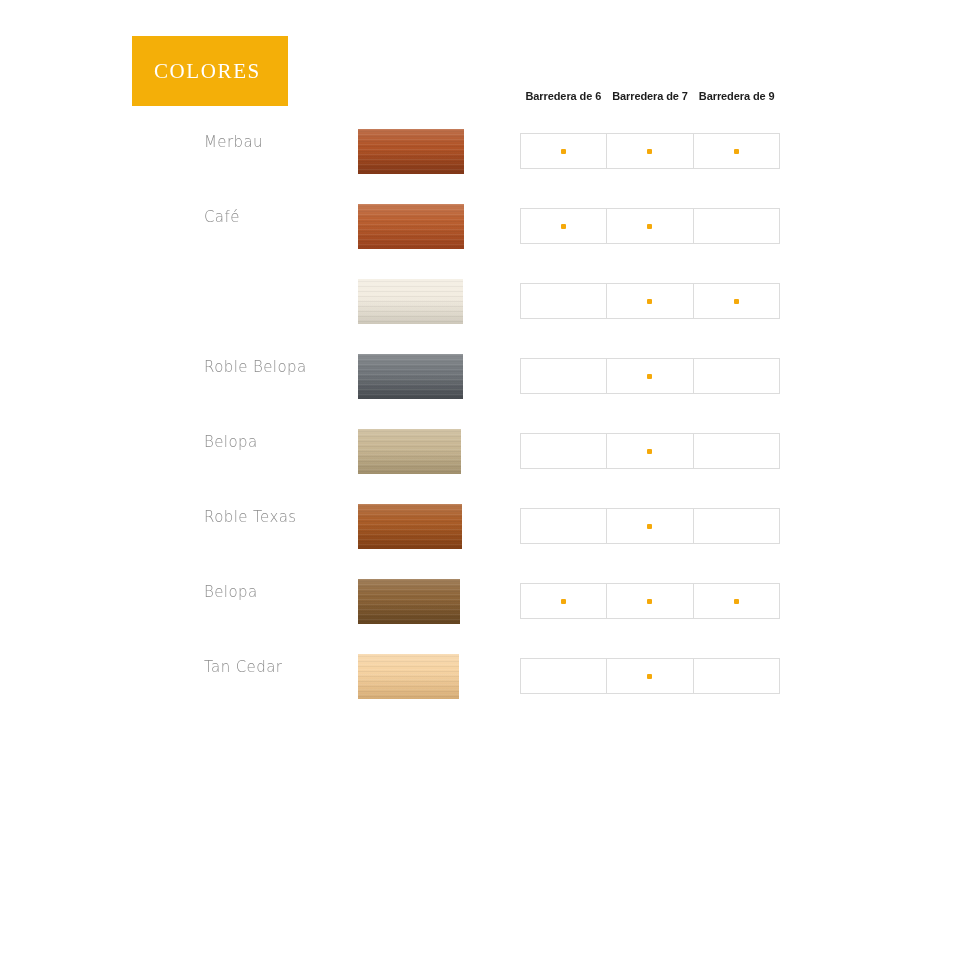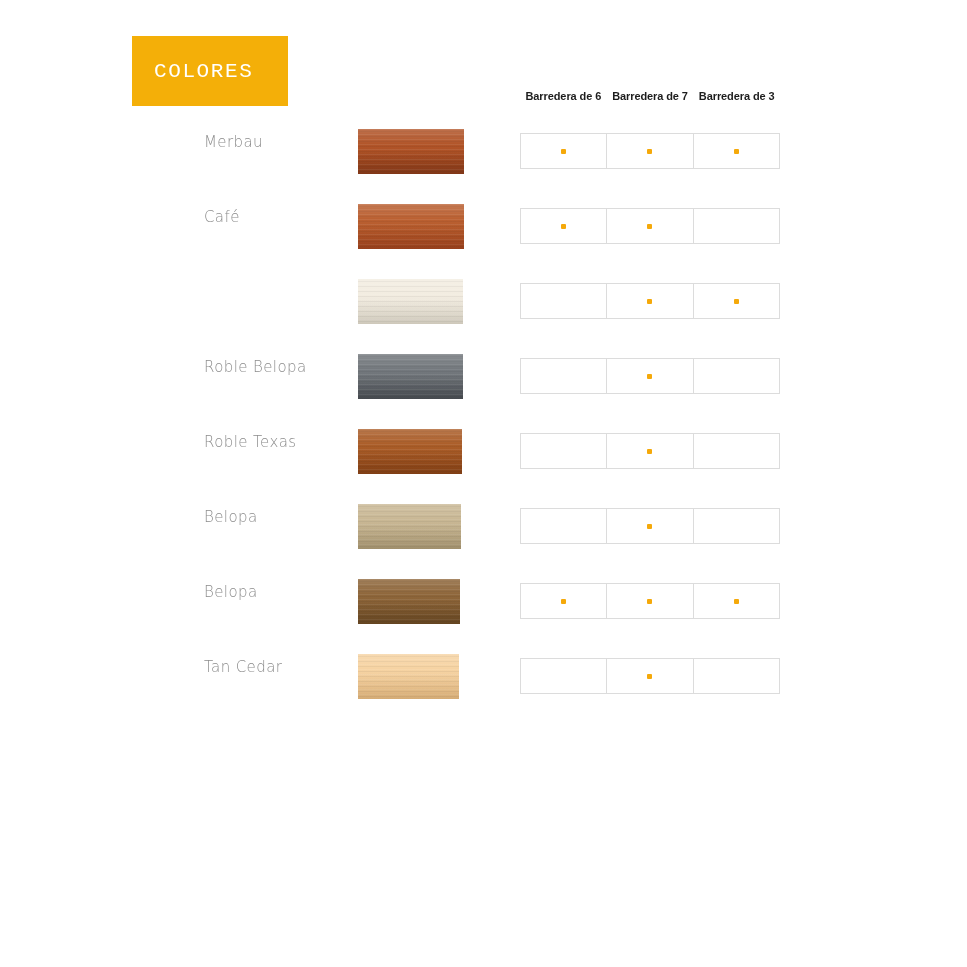--- a/index.html
+++ b/index.html
@@ -30,21 +30,21 @@
     background: #f4af08;
     display: flex;
     align-items: center;
   }
   .header-badge-title {
     color: #ffffff;
     font-size: 21px;
     letter-spacing: 1.6px;
     font-weight: 300;
     padding-left: 22px;
-    font-family: Liberation Mono, monospace;
+    font-family: Liberation Serif, serif;
     white-space: nowrap;
   }
 
   
   .col-headers {
     position: absolute;
     left: 520px;
     top: 90px;
     width: 260px;
     display: flex;
@@ -165,21 +165,21 @@
 
 <div id="page">
 
   <div class="header-badge">
     <span class="header-badge-title">COLORES</span>
   </div>
 
   <div class="col-headers">
       <div class="col-header">Barredera de 6</div>
       <div class="col-header">Barredera de 7</div>
-      <div class="col-header">Barredera de 3</div>
+      <div class="col-header">Barredera de 9</div>
     </div>
 
   <div class="rows">
       <div class="color-row">
         <div class="row-label">Merbau</div>
         <div class="swatch-wrap" style="width: 106px;">
           <div class="swatch" style="background: linear-gradient(rgb(176, 81, 36) 0%, rgb(176, 81, 36) 45%, rgb(143, 61, 26) 100%);">
             <div class="grain"></div>
             <div class="sheen"></div>
           </div>
@@ -249,20 +249,40 @@
           </div>
           <div class="grid-cell">
             <div class="dot"></div>
           </div>
           <div class="grid-cell">
             <div class="dot off"></div>
           </div>
         </div>
       </div>
       <div class="color-row">
+        <div class="row-label">Belopa</div>
+        <div class="swatch-wrap" style="width: 103px;">
+          <div class="swatch" style="background: linear-gradient(rgb(200, 182, 146) 0%, rgb(200, 182, 146) 45%, rgb(179, 160, 121) 100%);">
+            <div class="grain"></div>
+            <div class="sheen"></div>
+          </div>
+        </div>
+        <div class="grid">
+          <div class="grid-cell">
+            <div class="dot off"></div>
+          </div>
+          <div class="grid-cell">
+            <div class="dot"></div>
+          </div>
+          <div class="grid-cell">
+            <div class="dot off"></div>
+          </div>
+        </div>
+      </div>
+      <div class="color-row">
         <div class="row-label">Roble Texas</div>
         <div class="swatch-wrap" style="width: 104px;">
           <div class="swatch" style="background: linear-gradient(rgb(169, 90, 36) 0%, rgb(169, 90, 36) 45%, rgb(142, 69, 23) 100%);">
             <div class="grain"></div>
             <div class="sheen"></div>
           </div>
         </div>
         <div class="grid">
           <div class="grid-cell">
             <div class="dot off"></div>
@@ -270,40 +290,20 @@
           <div class="grid-cell">
             <div class="dot"></div>
           </div>
           <div class="grid-cell">
             <div class="dot off"></div>
           </div>
         </div>
       </div>
       <div class="color-row">
         <div class="row-label">Belopa</div>
-        <div class="swatch-wrap" style="width: 103px;">
-          <div class="swatch" style="background: linear-gradient(rgb(200, 182, 146) 0%, rgb(200, 182, 146) 45%, rgb(179, 160, 121) 100%);">
-            <div class="grain"></div>
-            <div class="sheen"></div>
-          </div>
-        </div>
-        <div class="grid">
-          <div class="grid-cell">
-            <div class="dot off"></div>
-          </div>
-          <div class="grid-cell">
-            <div class="dot"></div>
-          </div>
-          <div class="grid-cell">
-            <div class="dot off"></div>
-          </div>
-        </div>
-      </div>
-      <div class="color-row">
-        <div class="row-label">Belopa</div>
         <div class="swatch-wrap" style="width: 102px;">
           <div class="swatch" style="background: linear-gradient(rgb(140, 99, 54) 0%, rgb(140, 99, 54) 45%, rgb(111, 76, 37) 100%);">
             <div class="grain"></div>
             <div class="sheen"></div>
           </div>
         </div>
         <div class="grid">
           <div class="grid-cell">
             <div class="dot"></div>
           </div>

